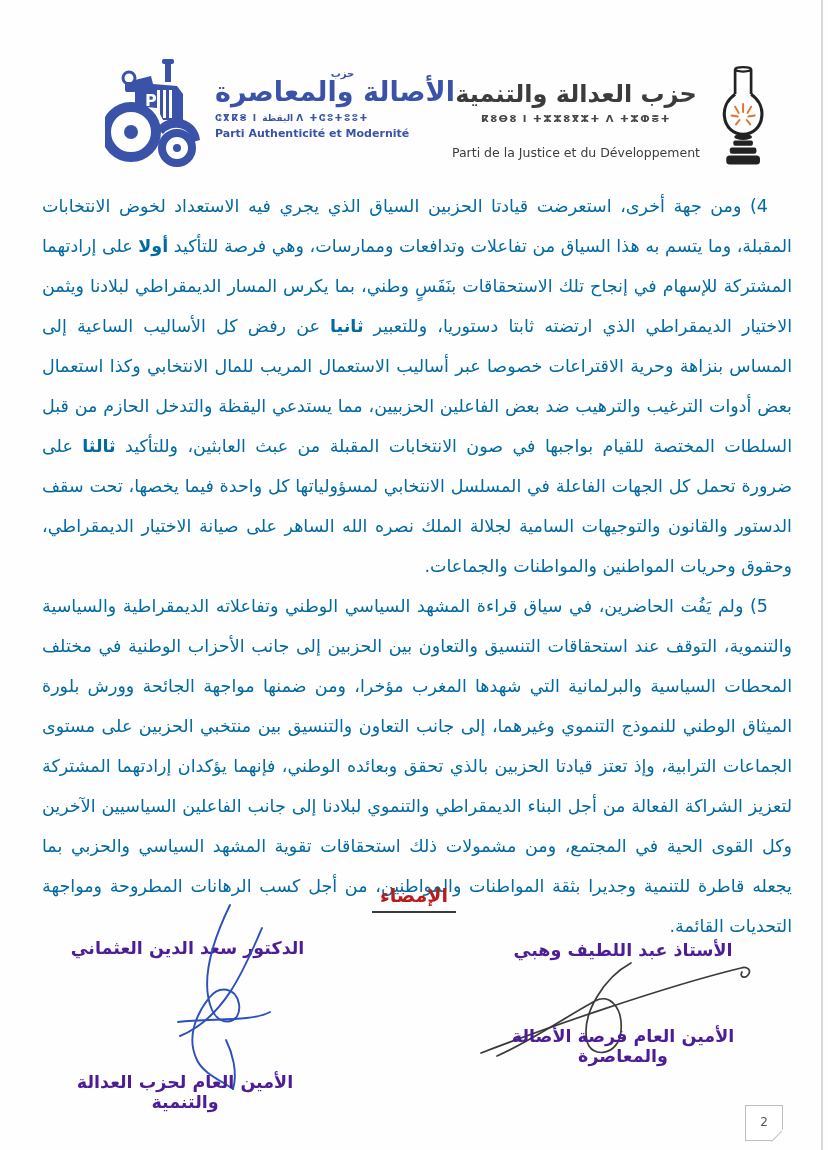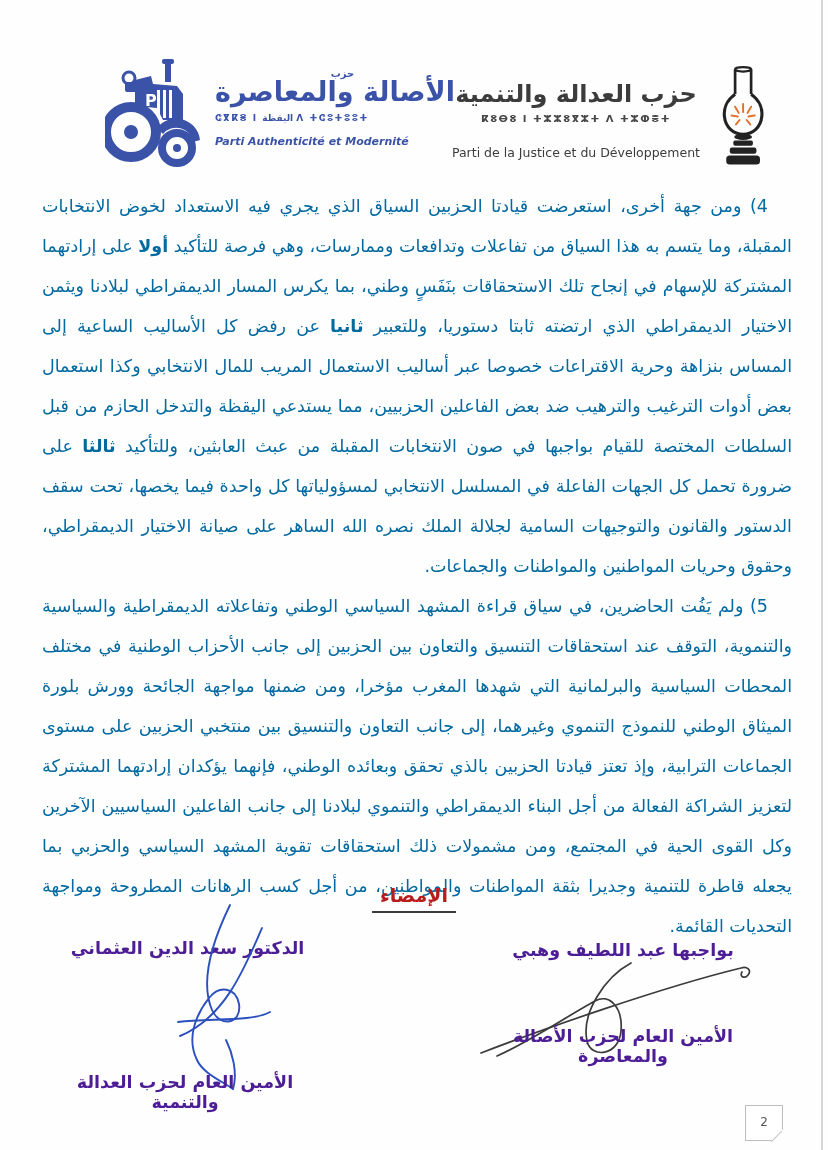--- a/index.html
+++ b/index.html
@@ -9,21 +9,21 @@
     font-family:"DejaVu Sans", sans-serif; color:#262626;
   }
   .scan-edge-right { position:absolute; top:0; right:5px; width:2px; height:100%; background:#d6d6d6; }
 
   
   .pam-block { position:absolute; left:105px; top:58px; display:flex; gap:10px; align-items:flex-start; color:#3a52a8; }
   .pam-texts { text-align:left; padding-top:20px; direction:rtl; }
   .pam-ar { position:relative; font-size:27px; font-weight:bold; line-height:1.05; font-family:"DejaVu Sans", sans-serif; }
   .pam-hizb { position:absolute; top:-9px; right:42%; font-size:10px; font-weight:bold; }
   .pam-tif { font-size:9px; margin-top:7px; letter-spacing:1.5px; font-weight:bold; direction:ltr; }
-  .pam-fr { font-size:11px; font-weight:bold; margin-top:12px; direction:ltr;font-style:italic; }
+  .pam-fr { font-size:11px; font-weight:bold; margin-top:4px; direction:ltr; }
 
   .pjd-block { position:absolute; right:52px; top:60px; display:flex; gap:12px; align-items:flex-start; color:#3c3c3c; }
   .pjd-texts { text-align:center; padding-top:22px; direction:rtl; }
   .pjd-ar { font-size:24px; font-weight:bold; line-height:1.05; }
   .pjd-tif { font-size:10px; margin-top:6px; letter-spacing:1.5px; font-weight:bold; color:#474747; direction:ltr; }
   .pjd-fr { font-size:12.5px; font-weight:normal; margin-top:21px; direction:ltr; }
 
   
   .doc-body {
     position:absolute; top:186px; left:42px; right:36px;
@@ -130,28 +130,28 @@
 
   <main class="doc-body" dir="rtl">
     <p><span>4) ومن جهة أخرى، استعرضت قيادتا الحزبين السياق الذي يجري فيه الاستعداد لخوض الانتخابات المقبلة، وما يتسم به هذا السياق من تفاعلات وتدافعات وممارسات، وهي فرصة للتأكيد </span><span class="b">أولا</span><span> على إرادتهما المشتركة للإسهام في إنجاح تلك الاستحقاقات بنَفَسٍ وطني، بما يكرس المسار الديمقراطي لبلادنا ويثمن الاختيار الديمقراطي الذي ارتضته ثابتا دستوريا، وللتعبير </span><span class="b">ثانيا</span><span> عن رفض كل الأساليب الساعية إلى المساس بنزاهة وحرية الاقتراعات خصوصا عبر أساليب الاستعمال المريب للمال الانتخابي وكذا استعمال بعض أدوات الترغيب والترهيب ضد بعض الفاعلين الحزبيين، مما يستدعي اليقظة والتدخل الحازم من قبل السلطات المختصة للقيام بواجبها في صون الانتخابات المقبلة من عبث العابثين، وللتأكيد </span><span class="b">ثالثا</span><span> على ضرورة تحمل كل الجهات الفاعلة في المسلسل الانتخابي لمسؤولياتها كل واحدة فيما يخصها، تحت سقف الدستور والقانون والتوجيهات السامية لجلالة الملك نصره الله الساهر على صيانة الاختيار الديمقراطي، وحقوق وحريات المواطنين والمواطنات والجماعات.</span></p>
     <p><span>5) ولم يَفُت الحاضرين، في سياق قراءة المشهد السياسي الوطني وتفاعلاته الديمقراطية والسياسية والتنموية، التوقف عند استحقاقات التنسيق والتعاون بين الحزبين إلى جانب الأحزاب الوطنية في مختلف المحطات السياسية والبرلمانية التي شهدها المغرب مؤخرا، ومن ضمنها مواجهة الجائحة وورش بلورة الميثاق الوطني للنموذج التنموي وغيرهما، إلى جانب التعاون والتنسيق بين منتخبي الحزبين على مستوى الجماعات الترابية، وإذ تعتز قيادتا الحزبين بالذي تحقق وبعائده الوطني، فإنهما يؤكدان إرادتهما المشتركة لتعزيز الشراكة الفعالة من أجل البناء الديمقراطي والتنموي لبلادنا إلى جانب الفاعلين السياسيين الآخرين وكل القوى الحية في المجتمع، ومن مشمولات ذلك استحقاقات تقوية المشهد السياسي والحزبي بما يجعله قاطرة للتنمية وجديرا بثقة المواطنات والمواطنين، من أجل كسب الرهانات المطروحة ومواجهة التحديات القائمة.</span></p>
   </main>
 
   <div class="sig-heading">
     <span>الإمضاء</span>
   </div>
 
-  <div class="sig-name pam-name">بواجبها عبد اللطيف وهبي</div>
+  <div class="sig-name pam-name">الأستاذ عبد اللطيف وهبي</div>
   <svg class="sig-pam-svg" width="300" height="105" viewBox="0 0 300 105">
     <g fill="none" stroke="#3b3b3b" stroke-width="1.7" stroke-linecap="round">
       <path d="M8 98 C 70 74 190 32 268 13 c 6 -2 11 2 7 7 c -3 4 -9 2 -6 -3"></path>
       <path d="M158 8 C 132 22 108 58 114 86 C 118 104 146 101 148 76 C 150 52 136 38 122 46 C 96 60 58 86 24 101"></path>
     </g>
   </svg>
-  <div class="sig-title pam-title">الأمين العام لحزب الأصالة والمعاصرة</div>
+  <div class="sig-title pam-title">الأمين العام فرصة الأصالة والمعاصرة</div>
 
   <div class="sig-name pjd-name">الدكتور سعد الدين العثماني</div>
   <svg class="sig-pjd-svg" width="160" height="195" viewBox="0 0 160 195">
     <g fill="none" stroke="#2b50bd" stroke-width="1.9" stroke-linecap="round">
       <path d="M90 5 C 72 42 60 82 72 110 C 80 128 102 124 99 104 C 96 87 79 85 69 98 C 54 117 47 140 57 160 C 63 173 80 180 93 189"></path>
       <path d="M122 28 C 104 70 84 118 40 136"></path>
       <path d="M38 122 C 70 118 112 122 130 112"></path>
       <path d="M93 189 C 98 172 92 152 86 140"></path>
     </g>
   </svg>

